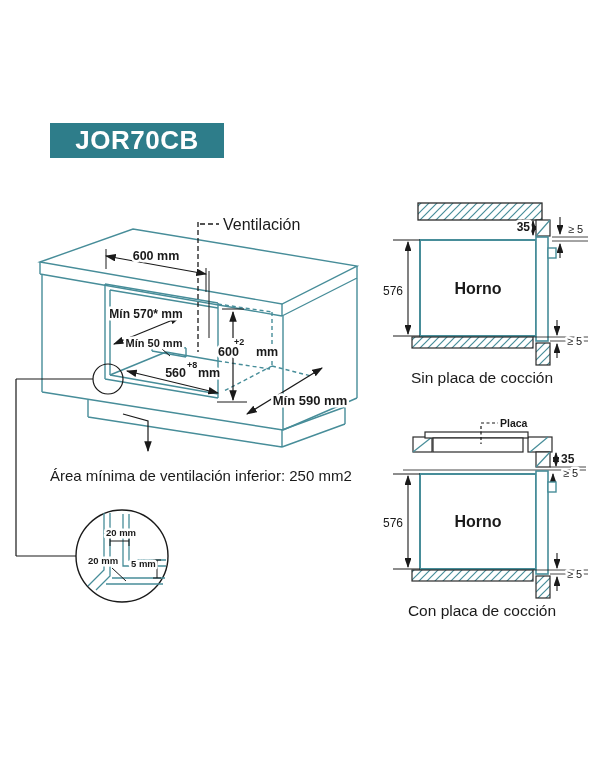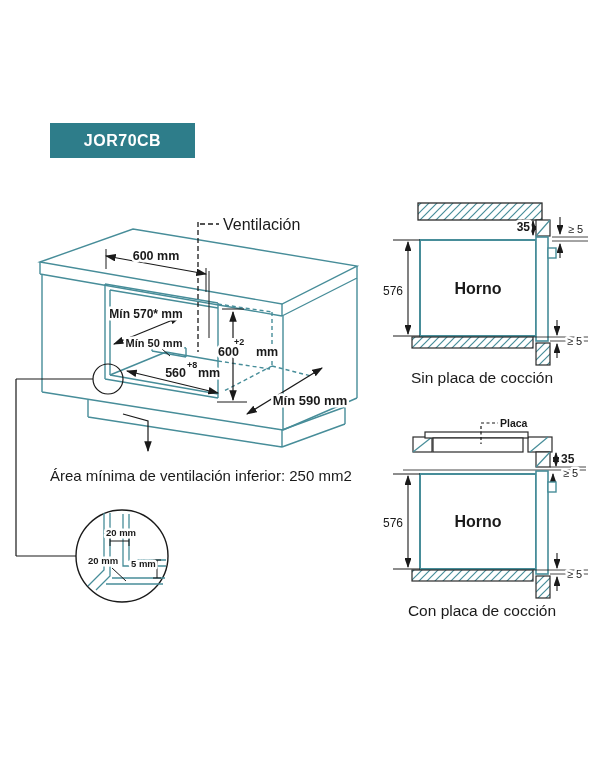--- a/index.html
+++ b/index.html
@@ -1,19 +1,19 @@
 <!DOCTYPE html>
 <html><head>
 <meta charset="utf-8">
 <style>
   html,body{margin:0;padding:0;background:#ffffff;}
   #canvas{position:relative;width:600px;height:776px;background:#ffffff;overflow:hidden;
           font-family:"Liberation Sans", sans-serif;}
-  #model-badge{position:absolute;left:50px;top:123px;width:145px;height:35px;
-               background:#2E7D8A;color:#ffffff;font-weight:bold;font-size:16px;
+  #model-badge{position:absolute;left:50px;top:123px;width:174px;height:35px;
+               background:#2E7D8A;color:#ffffff;font-weight:bold;font-size:26px;
                display:flex;align-items:center;justify-content:center;letter-spacing:.5px;}
   svg{position:absolute;left:0;top:0;}
   svg text{font-family:"Liberation Sans", sans-serif;fill:#1a1a1a;}
   .dimb{font-weight:bold;}
   .halo{paint-order:stroke;stroke:#ffffff;stroke-width:5px;stroke-linejoin:round;}
 </style>
 </head>
 <body>
 
 <div id="canvas">

